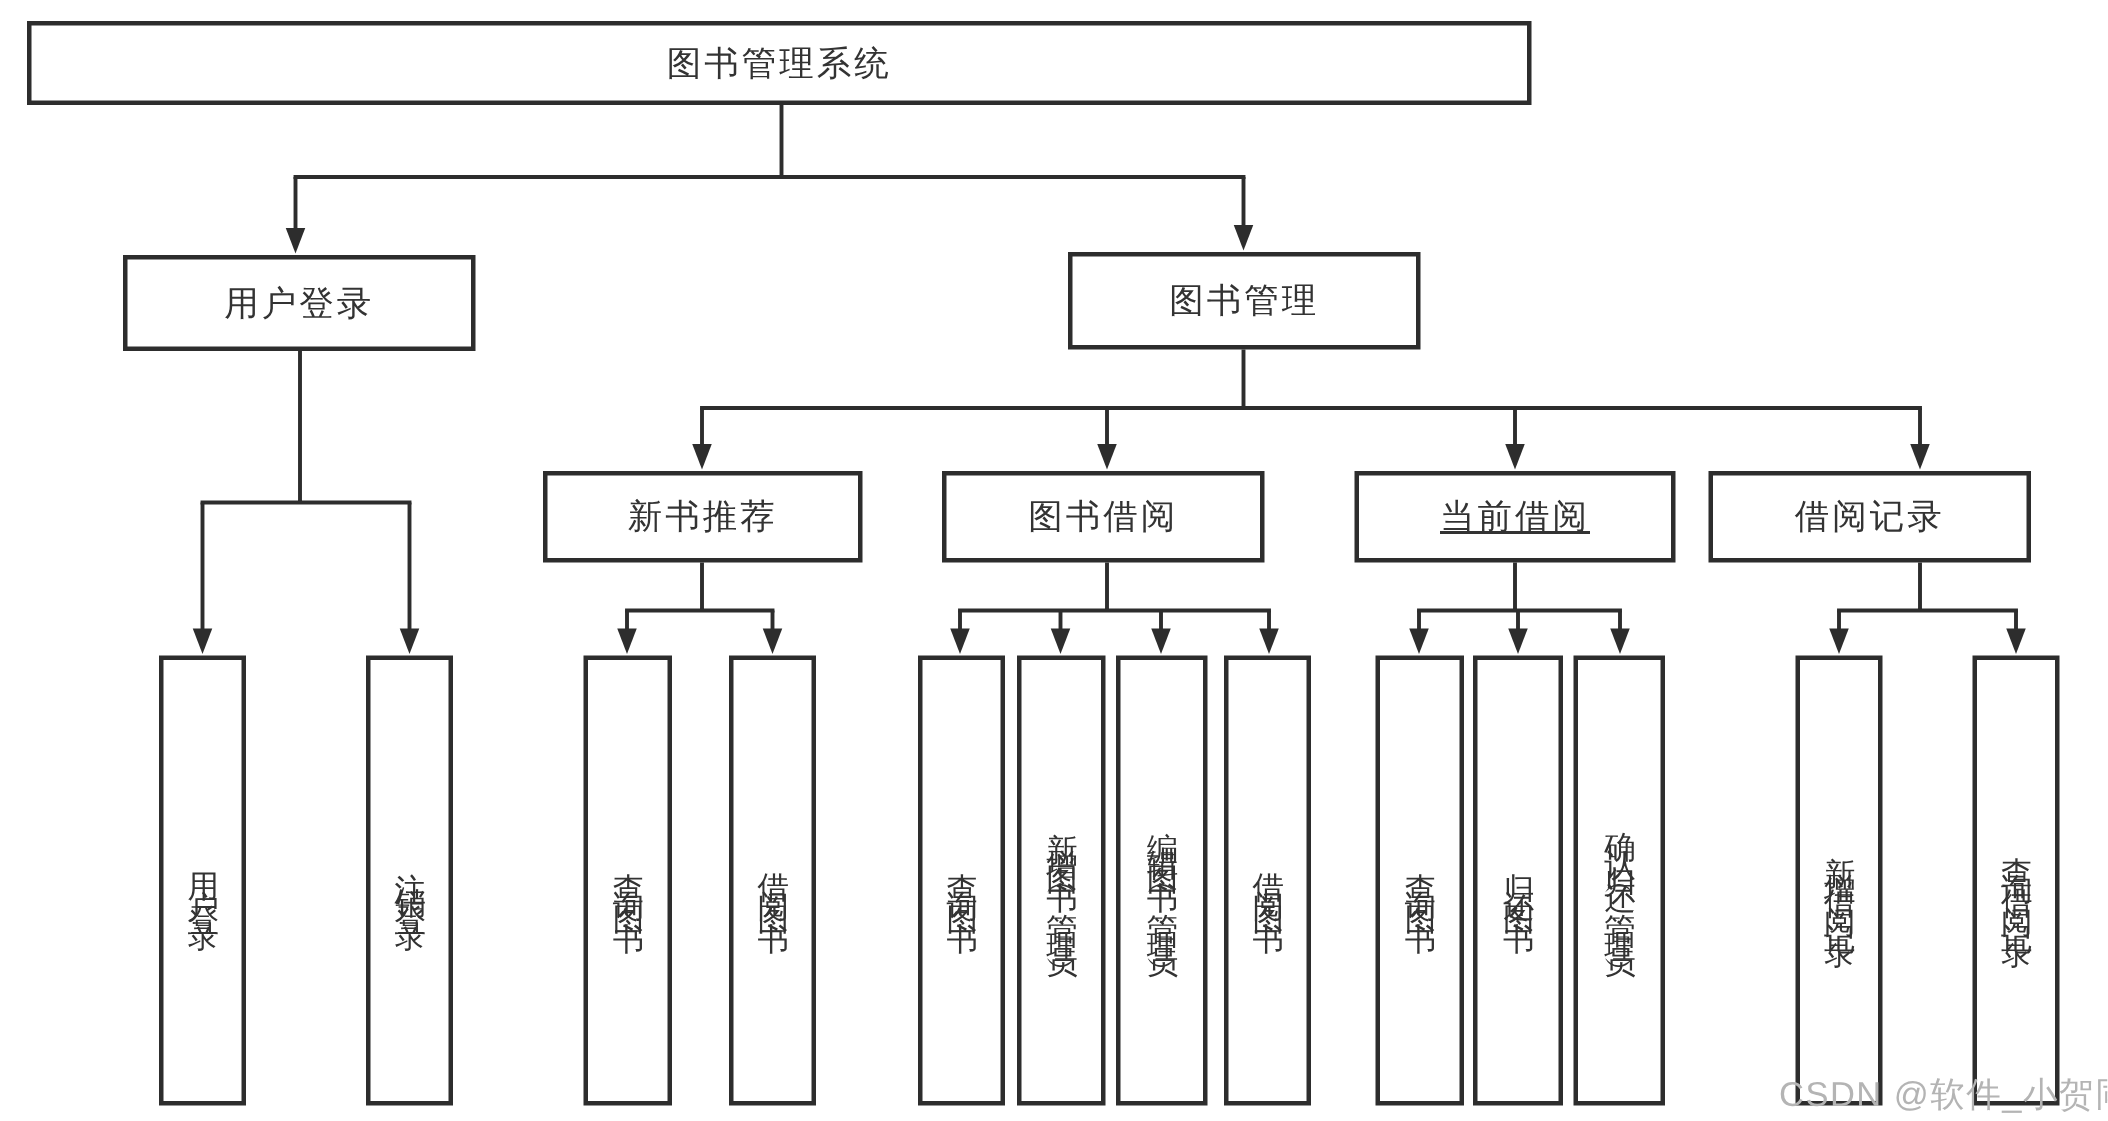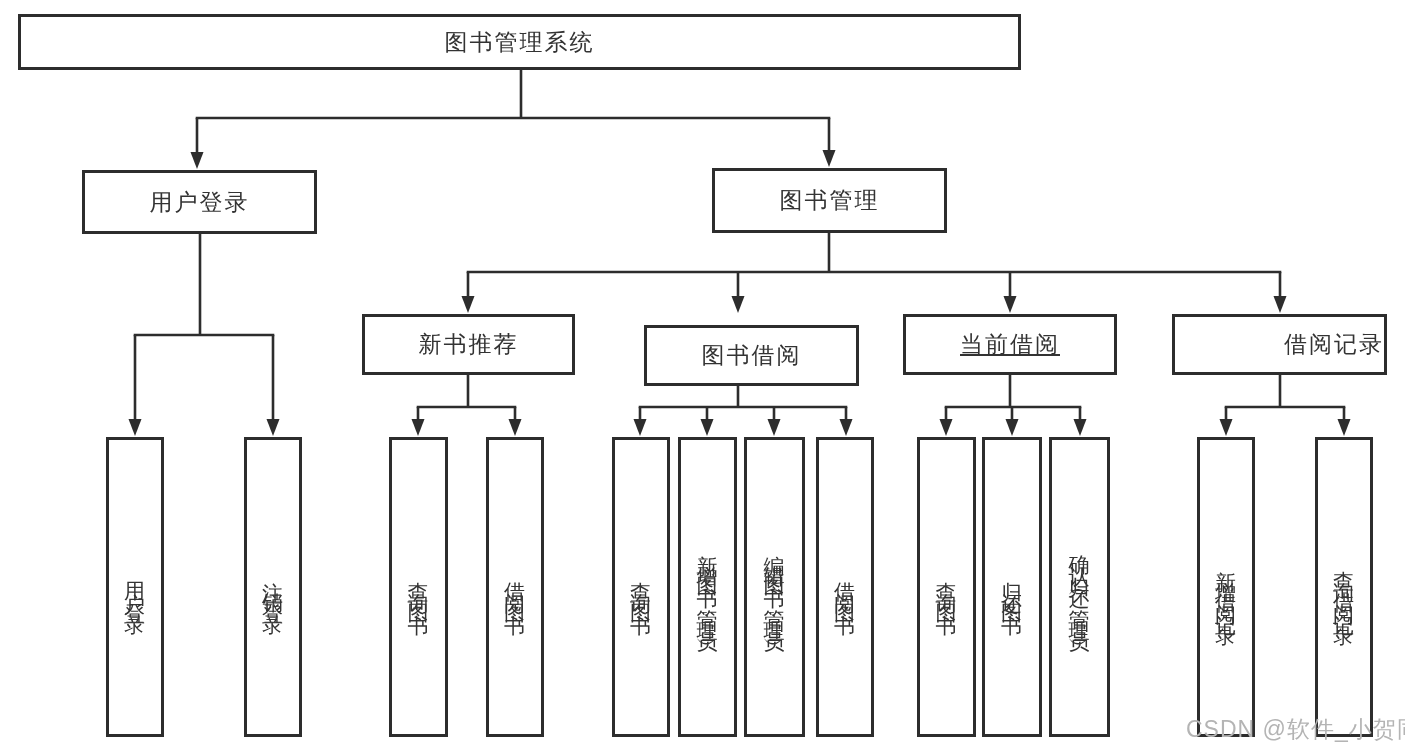--- a/index.html
+++ b/index.html
@@ -130,27 +130,27 @@
   <div class="node hnode" style="left:82px; top:170px; width:235px; height:64px;">
     <span>用户登录</span>
   </div>
   <div class="node hnode" style="left:362px; top:314px; width:213px; height:61px;">
     <span>新书推荐</span>
   </div>
 
   <div class="node hnode" style="left:712px; top:168px; width:235px; height:65px;">
     <span>图书管理</span>
   </div>
-  <div class="node hnode" style="left:644px; top:314px; width:215px; height:61px;margin-top:11px;">
+  <div class="node hnode" style="left:628px; top:314px; width:215px; height:61px;">
     <span>图书借阅</span>
   </div>
   <div class="node hnode" style="left:903px; top:314px; width:214px; height:61px;text-decoration:underline;">
     <span>当前借阅</span>
   </div>
-  <div class="node hnode" style="left:1172px; top:314px; width:215px; height:61px;justify-content:flex-end;">
+  <div class="node hnode" style="left:1139px; top:314px; width:215px; height:61px;">
     <span>借阅记录</span>
   </div>
 
   <div class="node vnode" style="left:106px; width:58px;">
     <span class="vlabel">用户登录</span>
   </div>
   <div class="node vnode" style="left:244px; width:58px;">
     <span class="vlabel">注销登录</span>
   </div>
 

